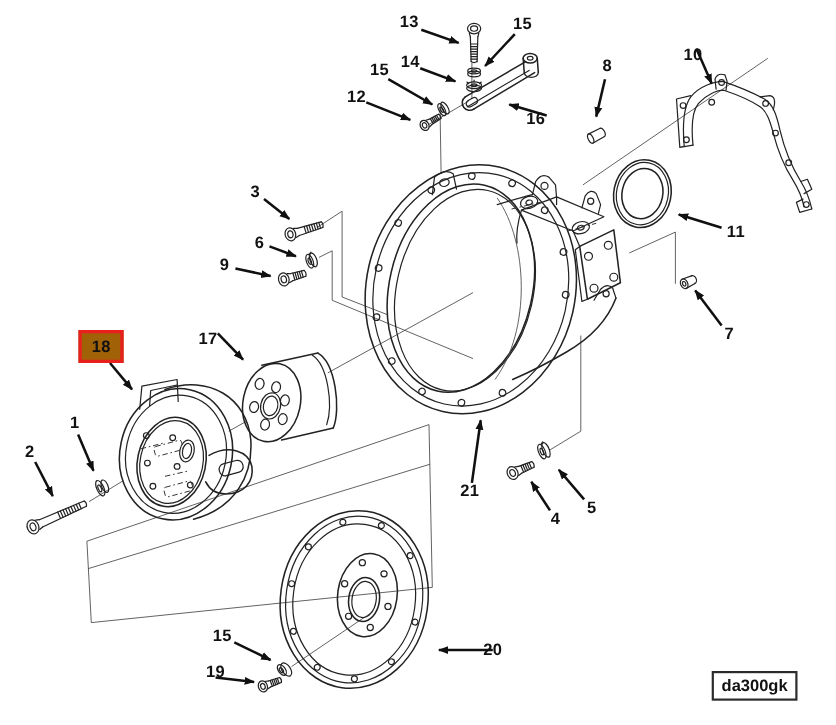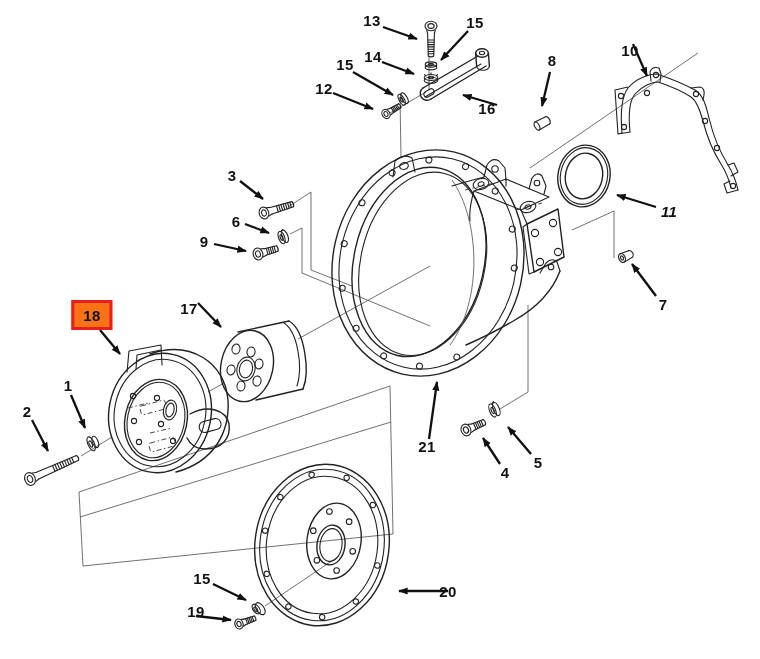--- a/index.html
+++ b/index.html
@@ -8,21 +8,21 @@
     font-family:"Liberation Sans", sans-serif; overflow:hidden;
   }
   #artwork { position:absolute; left:0; top:0; }
   #callout-layer { position:absolute; left:0; top:0; width:760px; height:466px; pointer-events:none; }
   .callout {
     position:absolute; transform:translate(-50%,-50%);
     font:bold 15px "Liberation Sans", sans-serif; color:#111;
     letter-spacing:0.3px; pointer-events:auto; white-space:nowrap;
   }
   .callout.highlighted {
-    border:3px solid var(--hl,#e8201d); background:#f97316;
+    border:3px solid var(--hl,#e8201d); background:#a16207;
     padding:4px 9px 3px 9px;
   }
   #code-label {
     position:absolute; left:647px; top:610px; width:74px; height:23px;
     border:2px solid #2b2b2b; background:#fff;
     font:bold 15px "Liberation Sans", sans-serif; color:#111;
     display:flex; align-items:center; justify-content:center;
   }
   svg * { vector-effect:non-scaling-stroke; }
   .ln   { stroke:#222; stroke-width:1.4; fill:none; stroke-linecap:round; stroke-linejoin:round; }
@@ -355,28 +355,29 @@
       <div class="callout" style="left: 475px; top: 22px;">15</div>
       <div class="callout" style="left: 373px; top: 56px;">14</div>
       <div class="callout" style="left: 345px; top: 64px;">15</div>
       <div class="callout" style="left: 324px; top: 88px;">12</div>
       <div class="callout" style="left: 487px; top: 108px;">16</div>
       <div class="callout" style="left: 630px; top: 50px;">10</div>
       <div class="callout" style="left: 552px; top: 60px;">8</div>
       <div class="callout" style="left: 232px; top: 175px;">3</div>
       <div class="callout" style="left: 236px; top: 221px;">6</div>
       <div class="callout" style="left: 204px; top: 241px;">9</div>
-      <div class="callout" style="left: 669px; top: 211px; font-style: italic;">11</div>
+      <div class="callout" style="left: 669px; top: 211px;">11</div>
       <div class="callout" style="left: 663px; top: 304px;">7</div>
       <div class="callout" style="left: 189px; top: 308px;">17</div>
       <div class="callout highlighted" style="left: 92px; top: 315px;">18</div>
       <div class="callout" style="left: 68px; top: 385px;">1</div>
       <div class="callout" style="left: 27px; top: 411px;">2</div>
       <div class="callout" style="left: 427px; top: 446px;">21</div>
       <div class="callout" style="left: 505px; top: 472px;">4</div>
       <div class="callout" style="left: 538px; top: 462px;">5</div>
       <div class="callout" style="left: 202px; top: 578px;">15</div>
       <div class="callout" style="left: 196px; top: 611px;">19</div>
       <div class="callout" style="left: 448px; top: 591px;">20</div>
     </div>
 
+<div id="code-label">da300gk</div>
 
 </div>
 
 </body></html>

